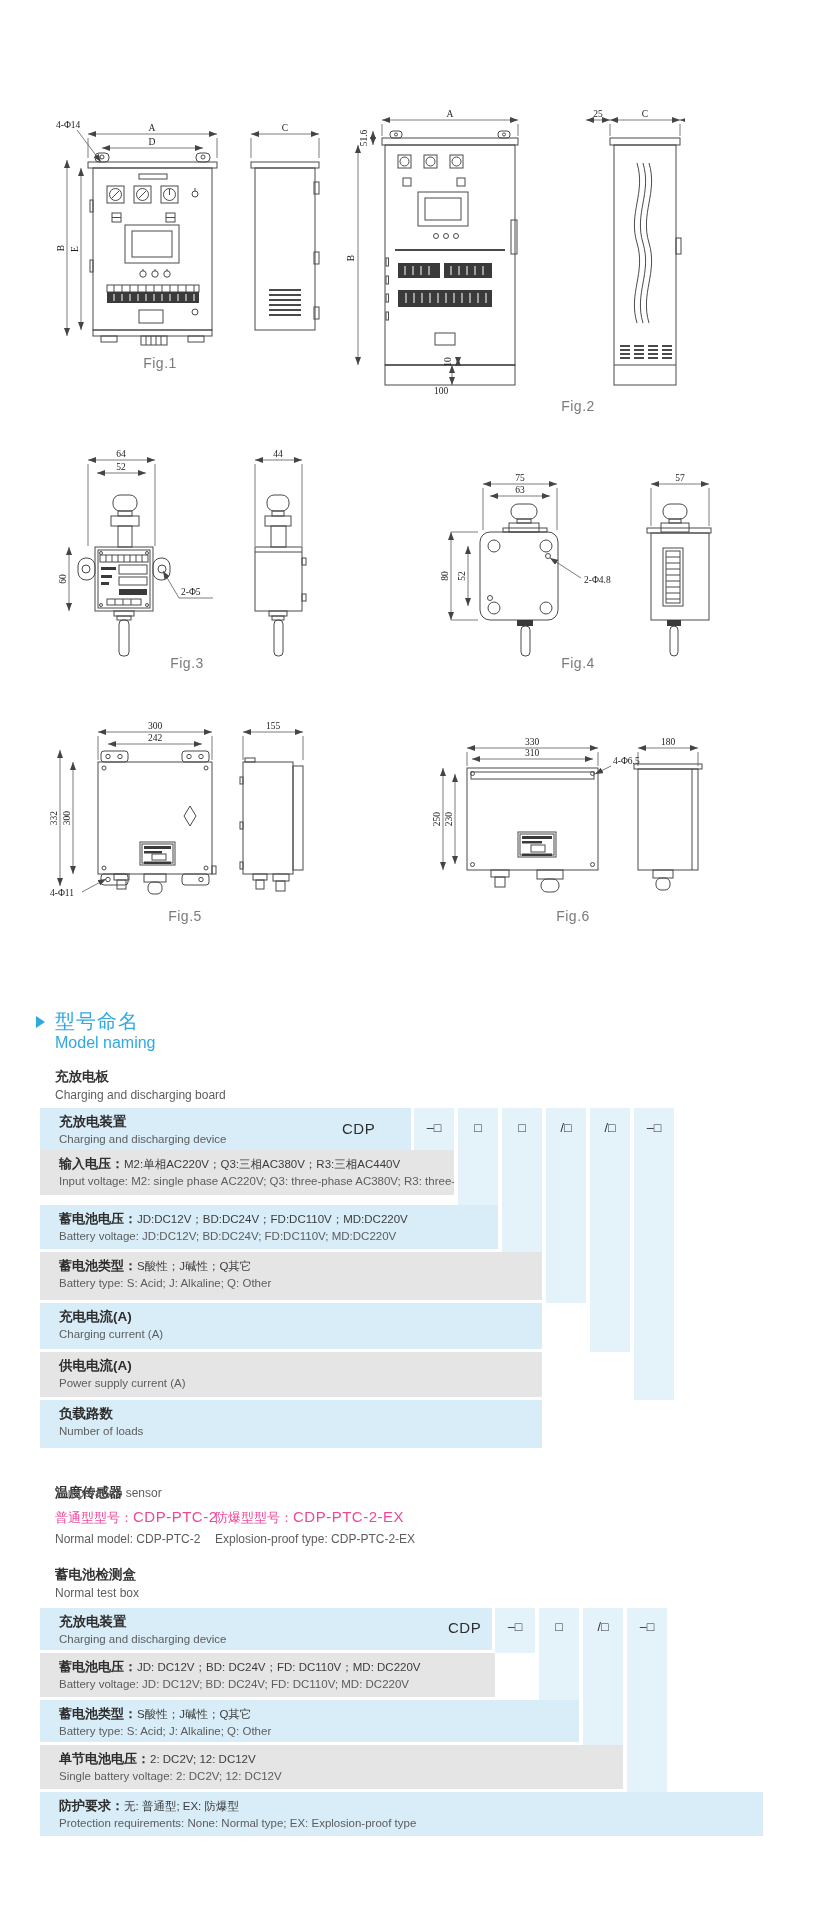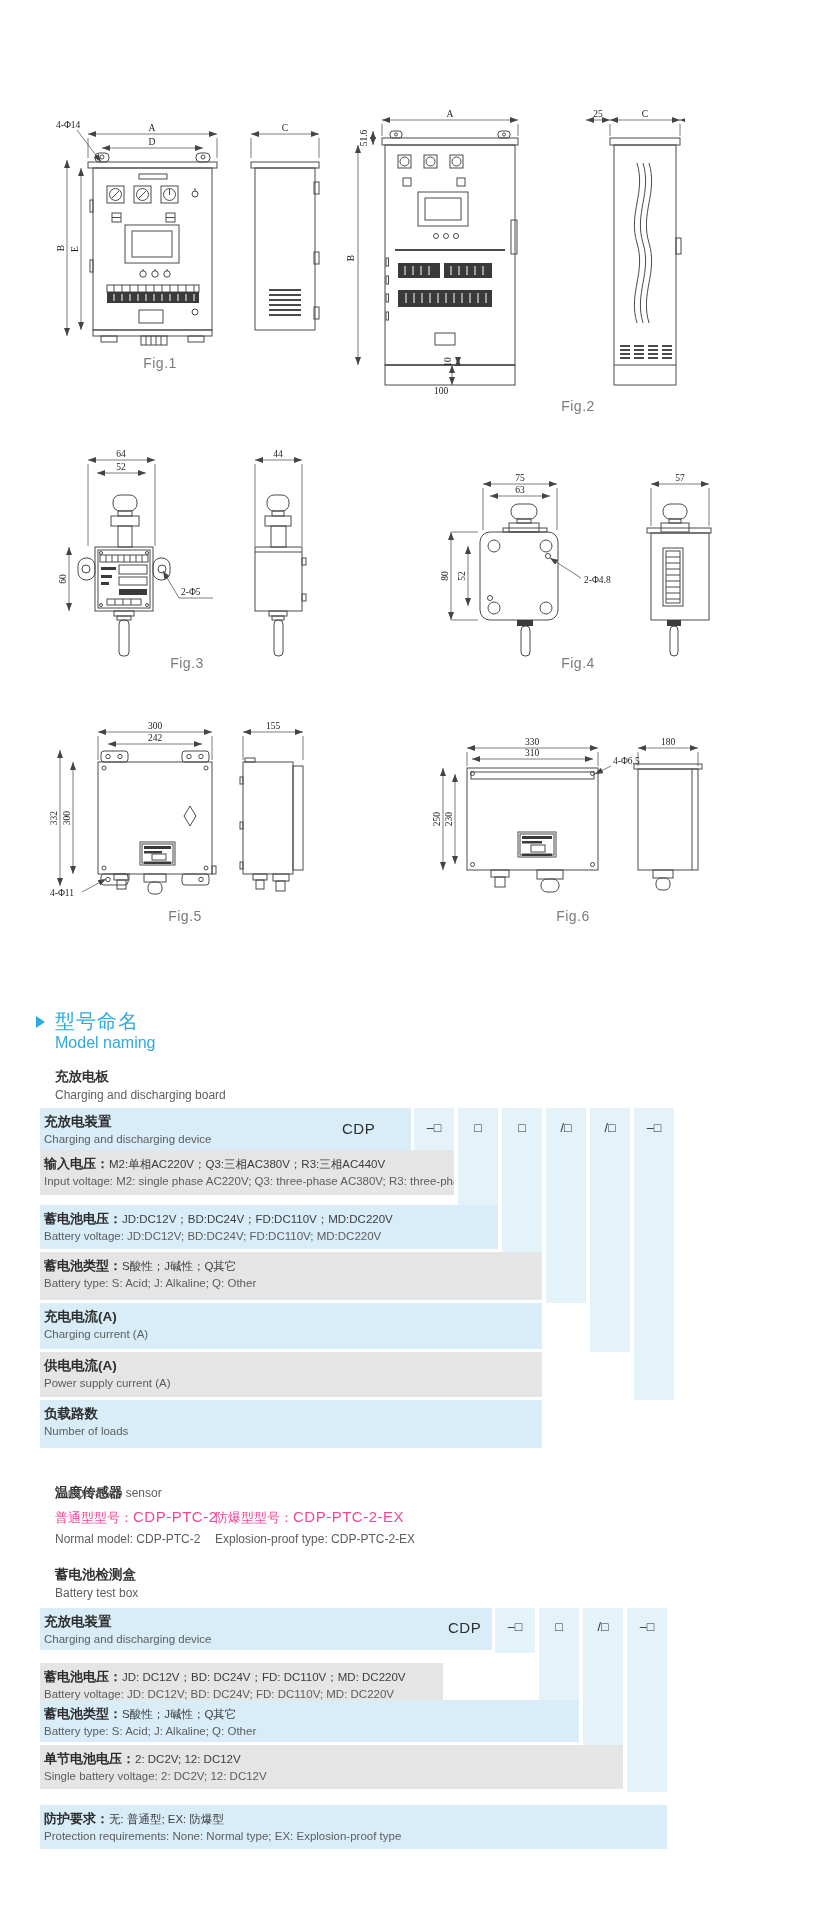--- a/index.html
+++ b/index.html
@@ -15,21 +15,21 @@
   svg text.dt{font-family:"Liberation Serif",serif;font-size:9.5px;fill:#1c1c1c;}
   .figcap{font-size:14px;color:#7b7b7b;letter-spacing:0.5px;width:70px;text-align:center;}
   
   .tri{width:0;height:0;border-left:9px solid #2fa9e1;border-top:6px solid transparent;border-bottom:6px solid transparent;}
   .h-zh{font-size:20px;font-weight:normal;color:#2fa9e1;letter-spacing:1px;}
   .h-en{font-size:16px;color:#2fa9e1;}
   .sub-zh{font-size:13.5px;font-weight:bold;color:#333;}
   .sub-en{font-size:12px;color:#5d5d5d;}
   
   .tbl{position:absolute;left:40px;width:634px;}
-  .t-row{position:absolute;left:0;box-sizing:border-box;padding:5px 0 0 4px;overflow:hidden;}
+  .t-row{position:absolute;left:0;box-sizing:border-box;padding:5px 0 0 19px;overflow:hidden;}
   .blue{background:#d8edf8;}
   .gray{background:#e5e5e5;}
   .col{position:absolute;top:0;width:40px;background:#e4f2fa;}
   .zh-line{font-size:13px;color:#333;white-space:nowrap;}
   .zh-line .lab{font-size:13px;font-weight:bold;color:#2e2e2e;}
   .zh-line .det{font-size:11.5px;color:#3c3c3c;}
   .zh-big{font-size:13.5px;font-weight:bold;color:#2e2e2e;}
   .en-line{font-size:11.5px;color:#5d5d5d;margin-top:2px;white-space:nowrap;}
   .cdp{position:absolute;font-size:15px;color:#2e2e2e;letter-spacing:0.5px;}
   .sym{position:absolute;width:40px;text-align:center;font-size:12.5px;color:#2e2e2e;}
@@ -541,49 +541,49 @@
   </div>
 
   <div class="abs sub-zh" style="left:55px;top:1484px">温度传感器</div>
   <div class="abs sub-en" style="left:55px;top:1486px">Temperature sensor</div>
   <div class="abs ts-zh" style="left:55px;top:1508px"><span>普通型型号：</span><span class="code">CDP-PTC-2</span></div>
   <div class="abs ts-zh" style="left:215px;top:1508px"><span>防爆型型号：</span><span class="code">CDP-PTC-2-EX</span></div>
   <div class="abs ts-en" style="left:55px;top:1532px">Normal model: CDP-PTC-2</div>
   <div class="abs ts-en" style="left:215px;top:1532px">Explosion-proof type: CDP-PTC-2-EX</div>
 
   <div class="abs sub-zh" style="left:55px;top:1566px">蓄电池检测盒</div>
-  <div class="abs sub-en" style="left:55px;top:1586px">Battery test box</div>
+  <div class="abs sub-en" style="left:55px;top:1586px">Normal test box</div>
 
   <div class="tbl" style="top:1608px;height:228px">
     <div class="col" style="left:455px;height:45px"></div>
     <div class="col" style="left:499px;height:92px"></div>
     <div class="col" style="left:543px;height:137px"></div>
     <div class="col" style="left:587px;height:184px"></div>
 
     <div class="t-row blue" style="top:0;width:452px;height:42px">
       <div class="zh-big">充放电装置</div>
       <div class="en-line">Charging and discharging device</div>
     </div>
     <span class="cdp" style="left:408px;top:11px">CDP</span>
     <span class="sym" style="left:455px;top:12px">–□</span>
     <span class="sym" style="left:499px;top:12px">□</span>
     <span class="sym" style="left:543px;top:12px">/□</span>
     <span class="sym" style="left:587px;top:12px">–□</span>
 
-    <div class="t-row gray" style="top:55px;width:403px;height:44px">
+    <div class="t-row gray" style="top:45px;width:455px;height:44px">
       <div class="zh-line"><span class="lab">蓄电池电压：</span><span class="det">JD: DC12V；BD: DC24V；FD: DC110V；MD: DC220V</span></div>
       <div class="en-line">Battery voltage: JD: DC12V; BD: DC24V; FD: DC110V; MD: DC220V</div>
     </div>
     <div class="t-row blue" style="top:92px;width:539px;height:42px">
       <div class="zh-line"><span class="lab">蓄电池类型：</span><span class="det">S酸性；J碱性；Q其它</span></div>
       <div class="en-line">Battery type: S: Acid; J: Alkaline; Q: Other</div>
     </div>
     <div class="t-row gray" style="top:137px;width:583px;height:44px">
       <div class="zh-line"><span class="lab">单节电池电压：</span><span class="det">2: DC2V; 12: DC12V</span></div>
       <div class="en-line">Single battery voltage:  2: DC2V; 12: DC12V</div>
     </div>
-    <div class="t-row blue" style="top:197px;width:627px;height:44px">
+    <div class="t-row blue" style="top:184px;width:723px;height:44px">
       <div class="zh-line"><span class="lab">防护要求：</span><span class="det">无: 普通型; EX: 防爆型</span></div>
       <div class="en-line">Protection requirements:  None: Normal type; EX: Explosion-proof type</div>
     </div>
   </div>
 
 </div>
 
 </body></html>

